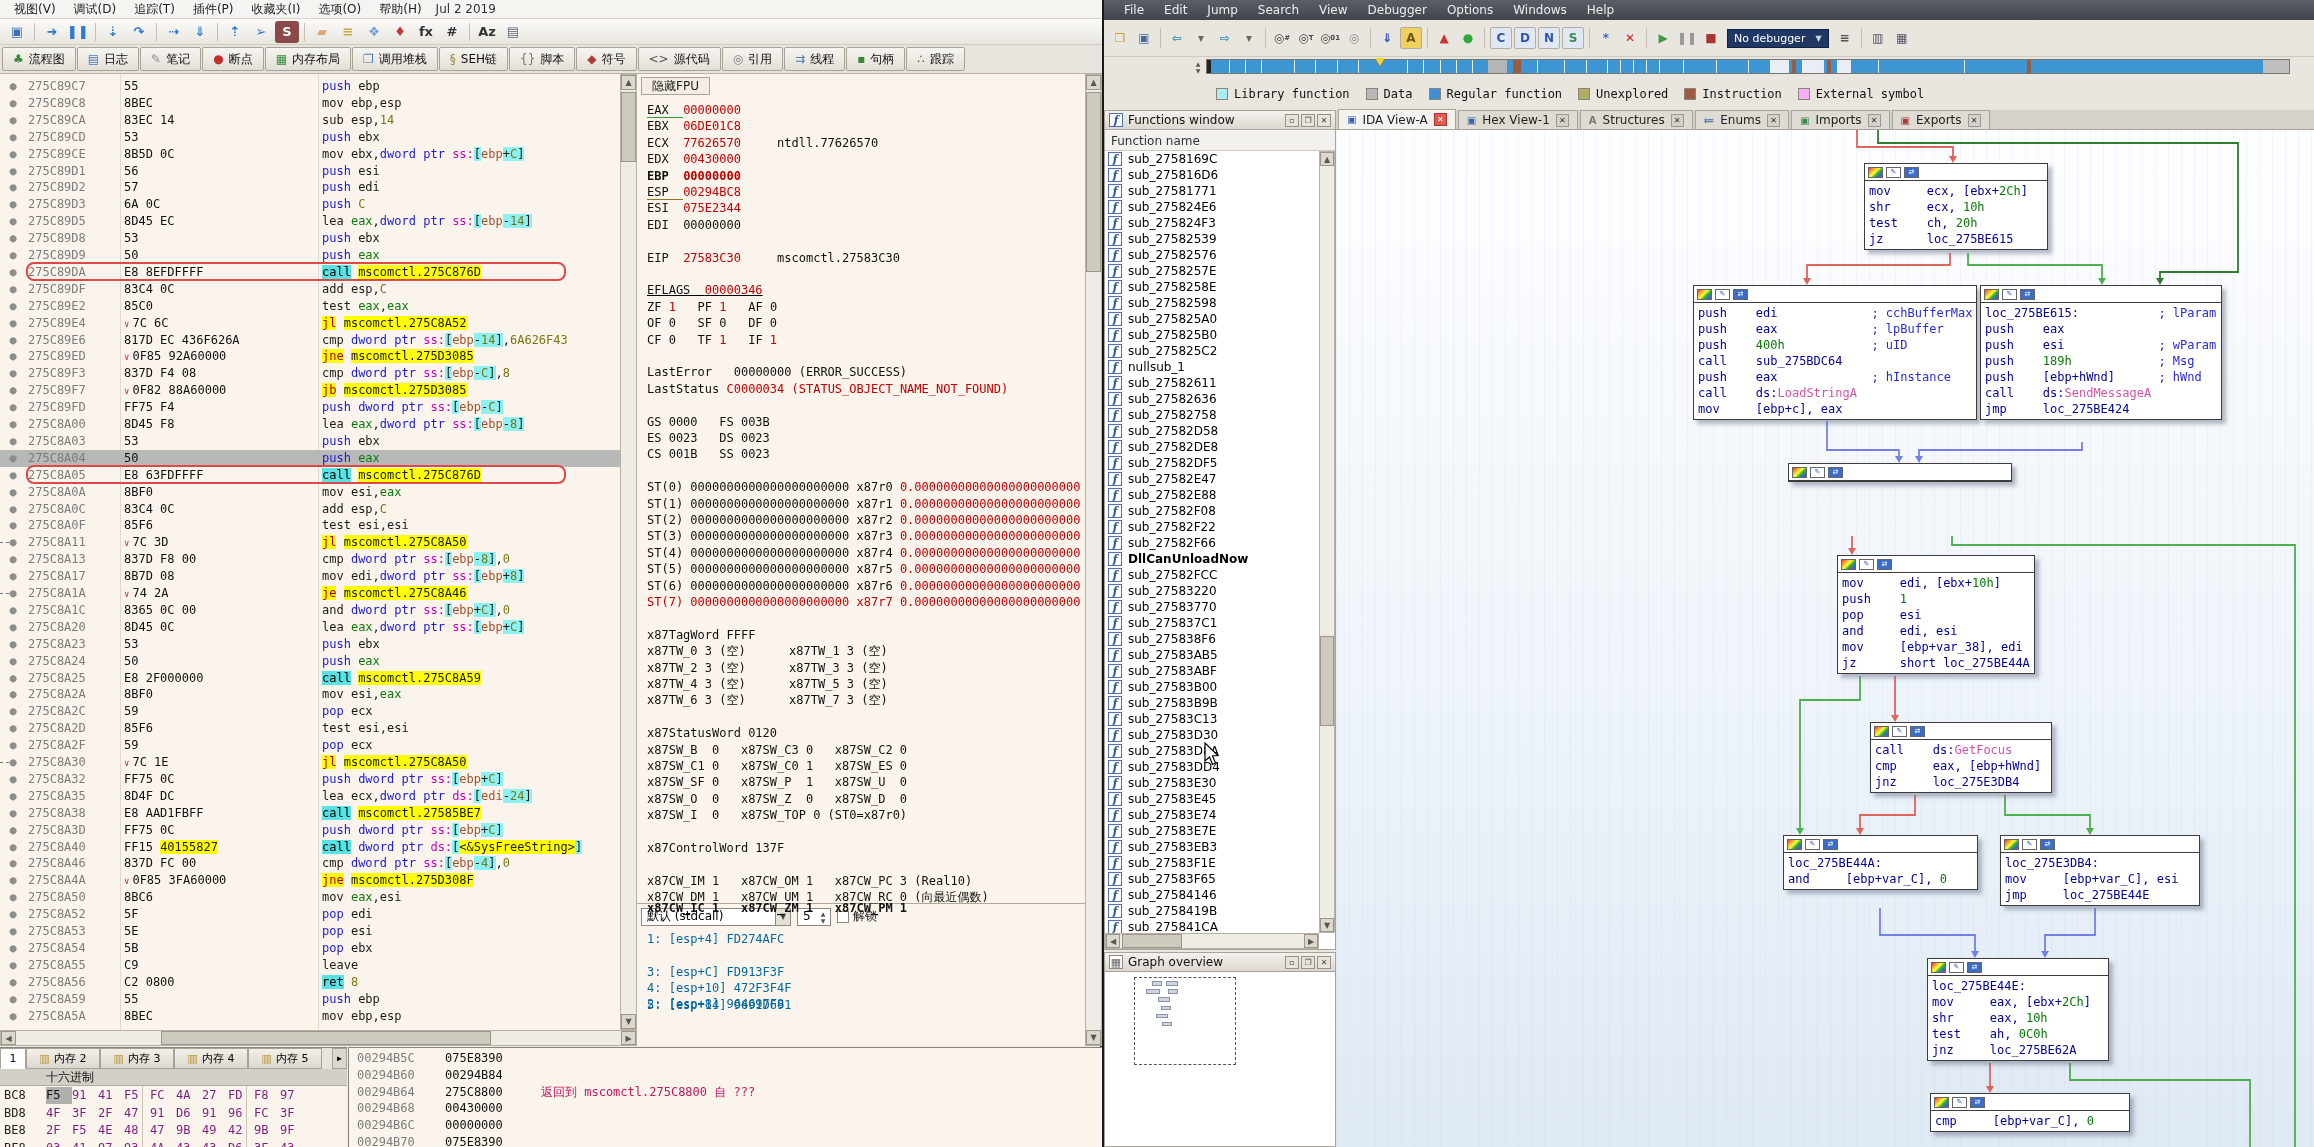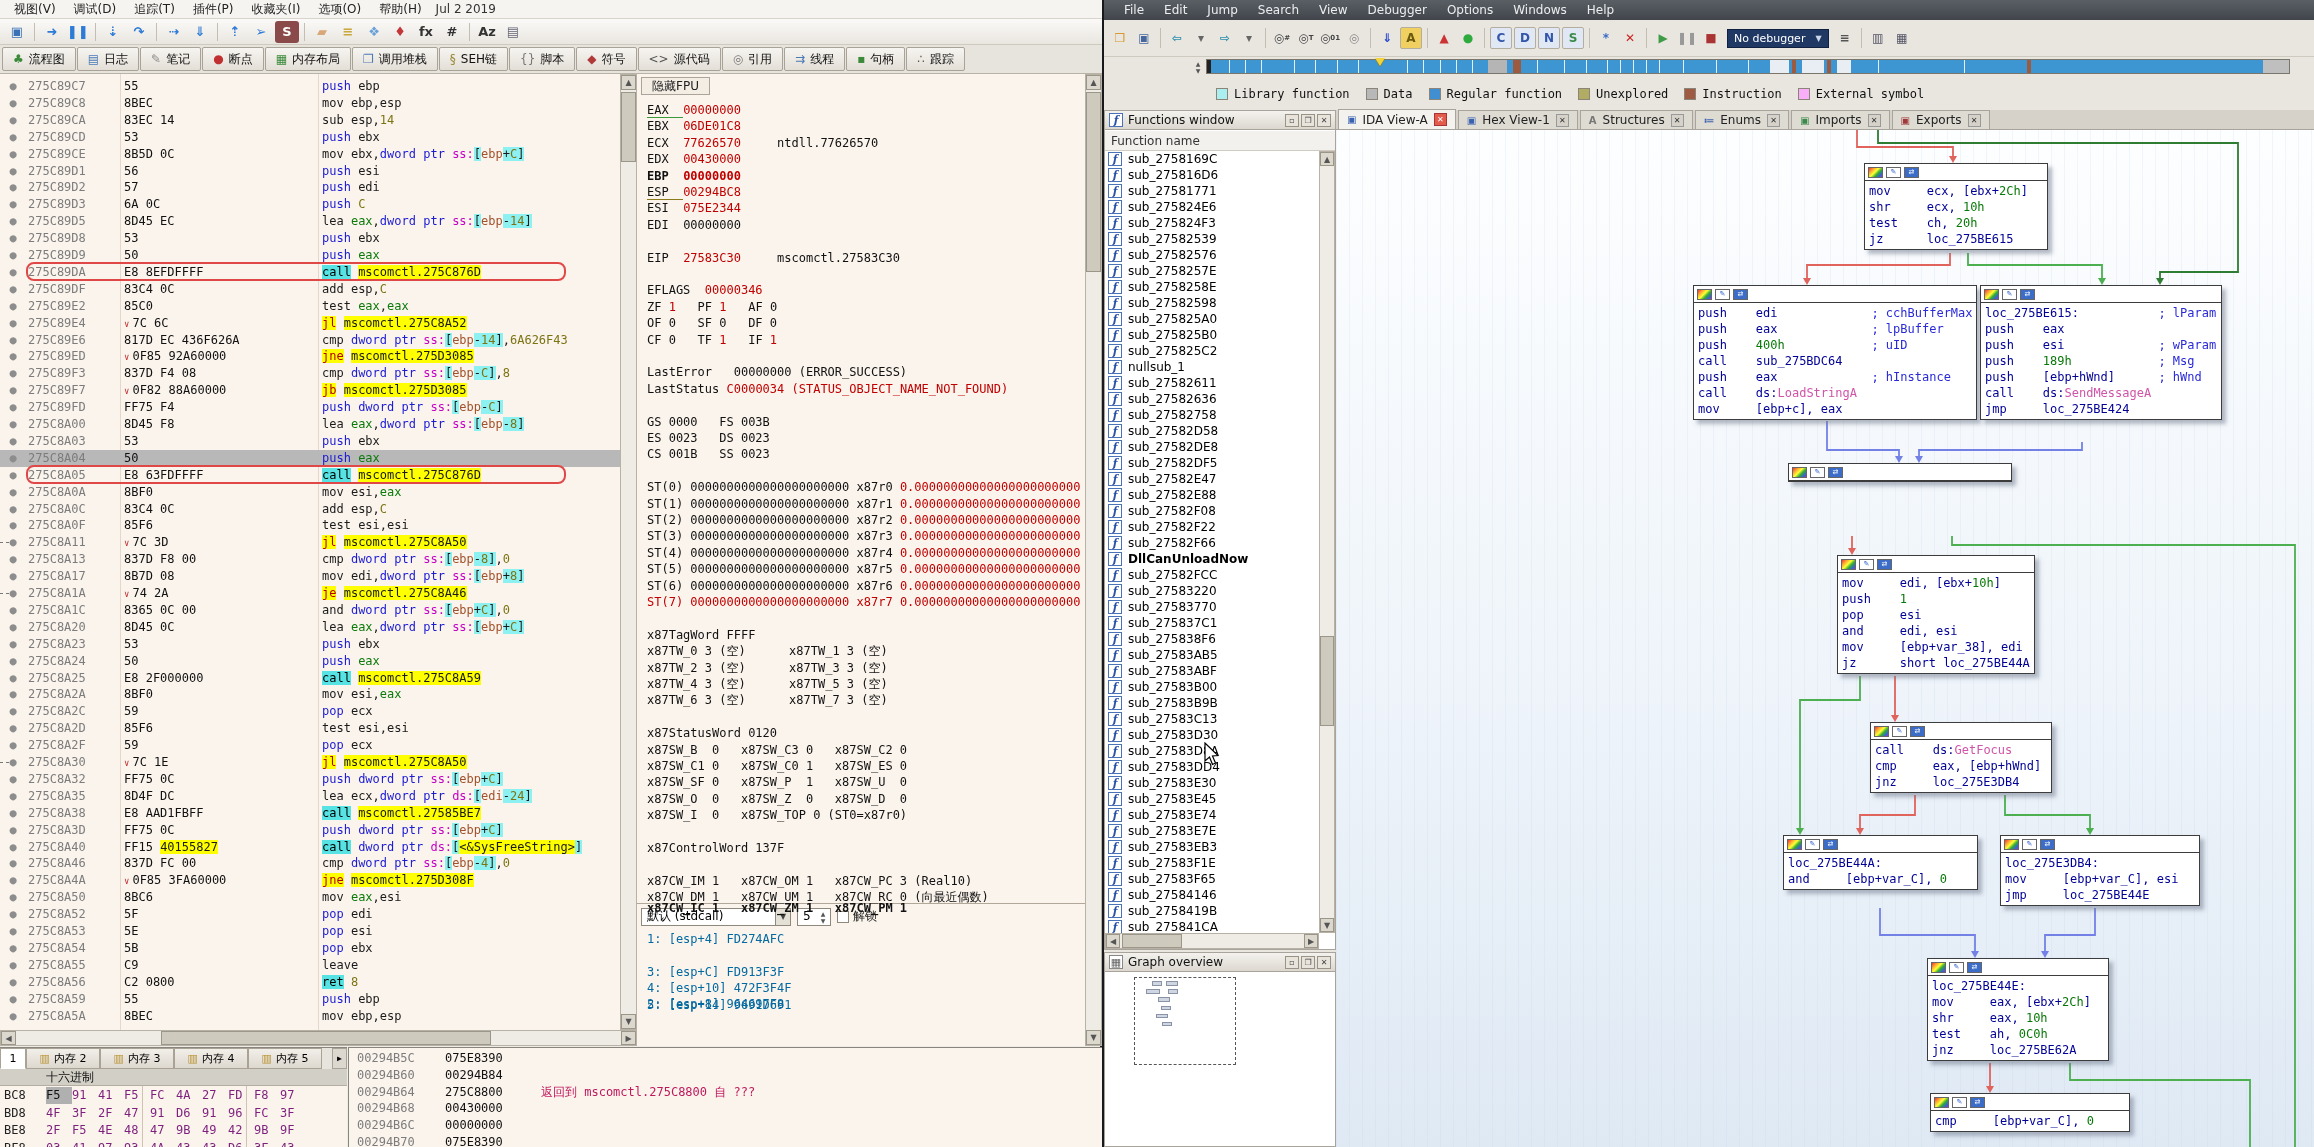--- a/index.html
+++ b/index.html
@@ -330,21 +330,21 @@
         <div class="r-line" style="top: 44.4px;"><span class="rc-k">EBX  </span><span class="rc-r">06DE01C8</span></div>
         <div class="r-line" style="top: 60.8px;"><span class="rc-k">ECX  </span><span class="rc-r">77626570</span><span class="rc-k">     ntdll.77626570</span></div>
         <div class="r-line" style="top: 77.2px;"><span class="rc-k">EDX  </span><span class="rc-r">00430000</span></div>
         <div class="r-line" style="top: 93.6px; font-weight: bold;"><span class="rc-k">EBP  </span><span class="rc-r">00000000</span></div>
         <div class="r-line" style="top: 110px;"><span class="rc-ko">ESP  </span><span class="rc-r">00294BC8</span></div>
         <div class="r-line" style="top: 126.4px;"><span class="rc-k">ESI  </span><span class="rc-r">075E2344</span></div>
         <div class="r-line" style="top: 142.8px;"><span class="rc-k">EDI  </span><span class="rc-k">00000000</span></div>
         <div class="r-line" style="top: 159.2px;"></div>
         <div class="r-line" style="top: 175.6px;"><span class="rc-k">EIP  </span><span class="rc-r">27583C30</span><span class="rc-k">     mscomctl.27583C30</span></div>
         <div class="r-line" style="top: 192px;"></div>
-        <div class="r-line" style="top: 208.4px;"><span class="rc-k">EFLAGS  </span><span class="rc-r">00000346</span></div>
+        <div class="r-line" style="top: 208.4px; text-decoration: underline;"><span class="rc-k">EFLAGS  </span><span class="rc-r">00000346</span></div>
         <div class="r-line" style="top: 224.8px;"><span class="rc-k">ZF </span><span class="rc-r">1</span><span class="rc-k">   PF </span><span class="rc-r">1</span><span class="rc-k">   AF </span><span class="rc-k">0</span></div>
         <div class="r-line" style="top: 241.2px;"><span class="rc-k">OF 0   SF 0   DF 0</span></div>
         <div class="r-line" style="top: 257.6px;"><span class="rc-k">CF 0   TF </span><span class="rc-r">1</span><span class="rc-k">   IF </span><span class="rc-r">1</span></div>
         <div class="r-line" style="top: 274px;"></div>
         <div class="r-line" style="top: 290.4px;"><span class="rc-k">LastError   </span><span class="rc-k">00000000 (ERROR_SUCCESS)</span></div>
         <div class="r-line" style="top: 306.8px;"><span class="rc-k">LastStatus </span><span class="rc-r">C0000034 (STATUS_OBJECT_NAME_NOT_FOUND)</span></div>
         <div class="r-line" style="top: 323.2px;"></div>
         <div class="r-line" style="top: 339.6px;"><span class="rc-k">GS 0000   FS 003B</span></div>
         <div class="r-line" style="top: 356px;"><span class="rc-k">ES 0023   DS 0023</span></div>
         <div class="r-line" style="top: 372.4px;"><span class="rc-k">CS 001B   SS 0023</span></div>

